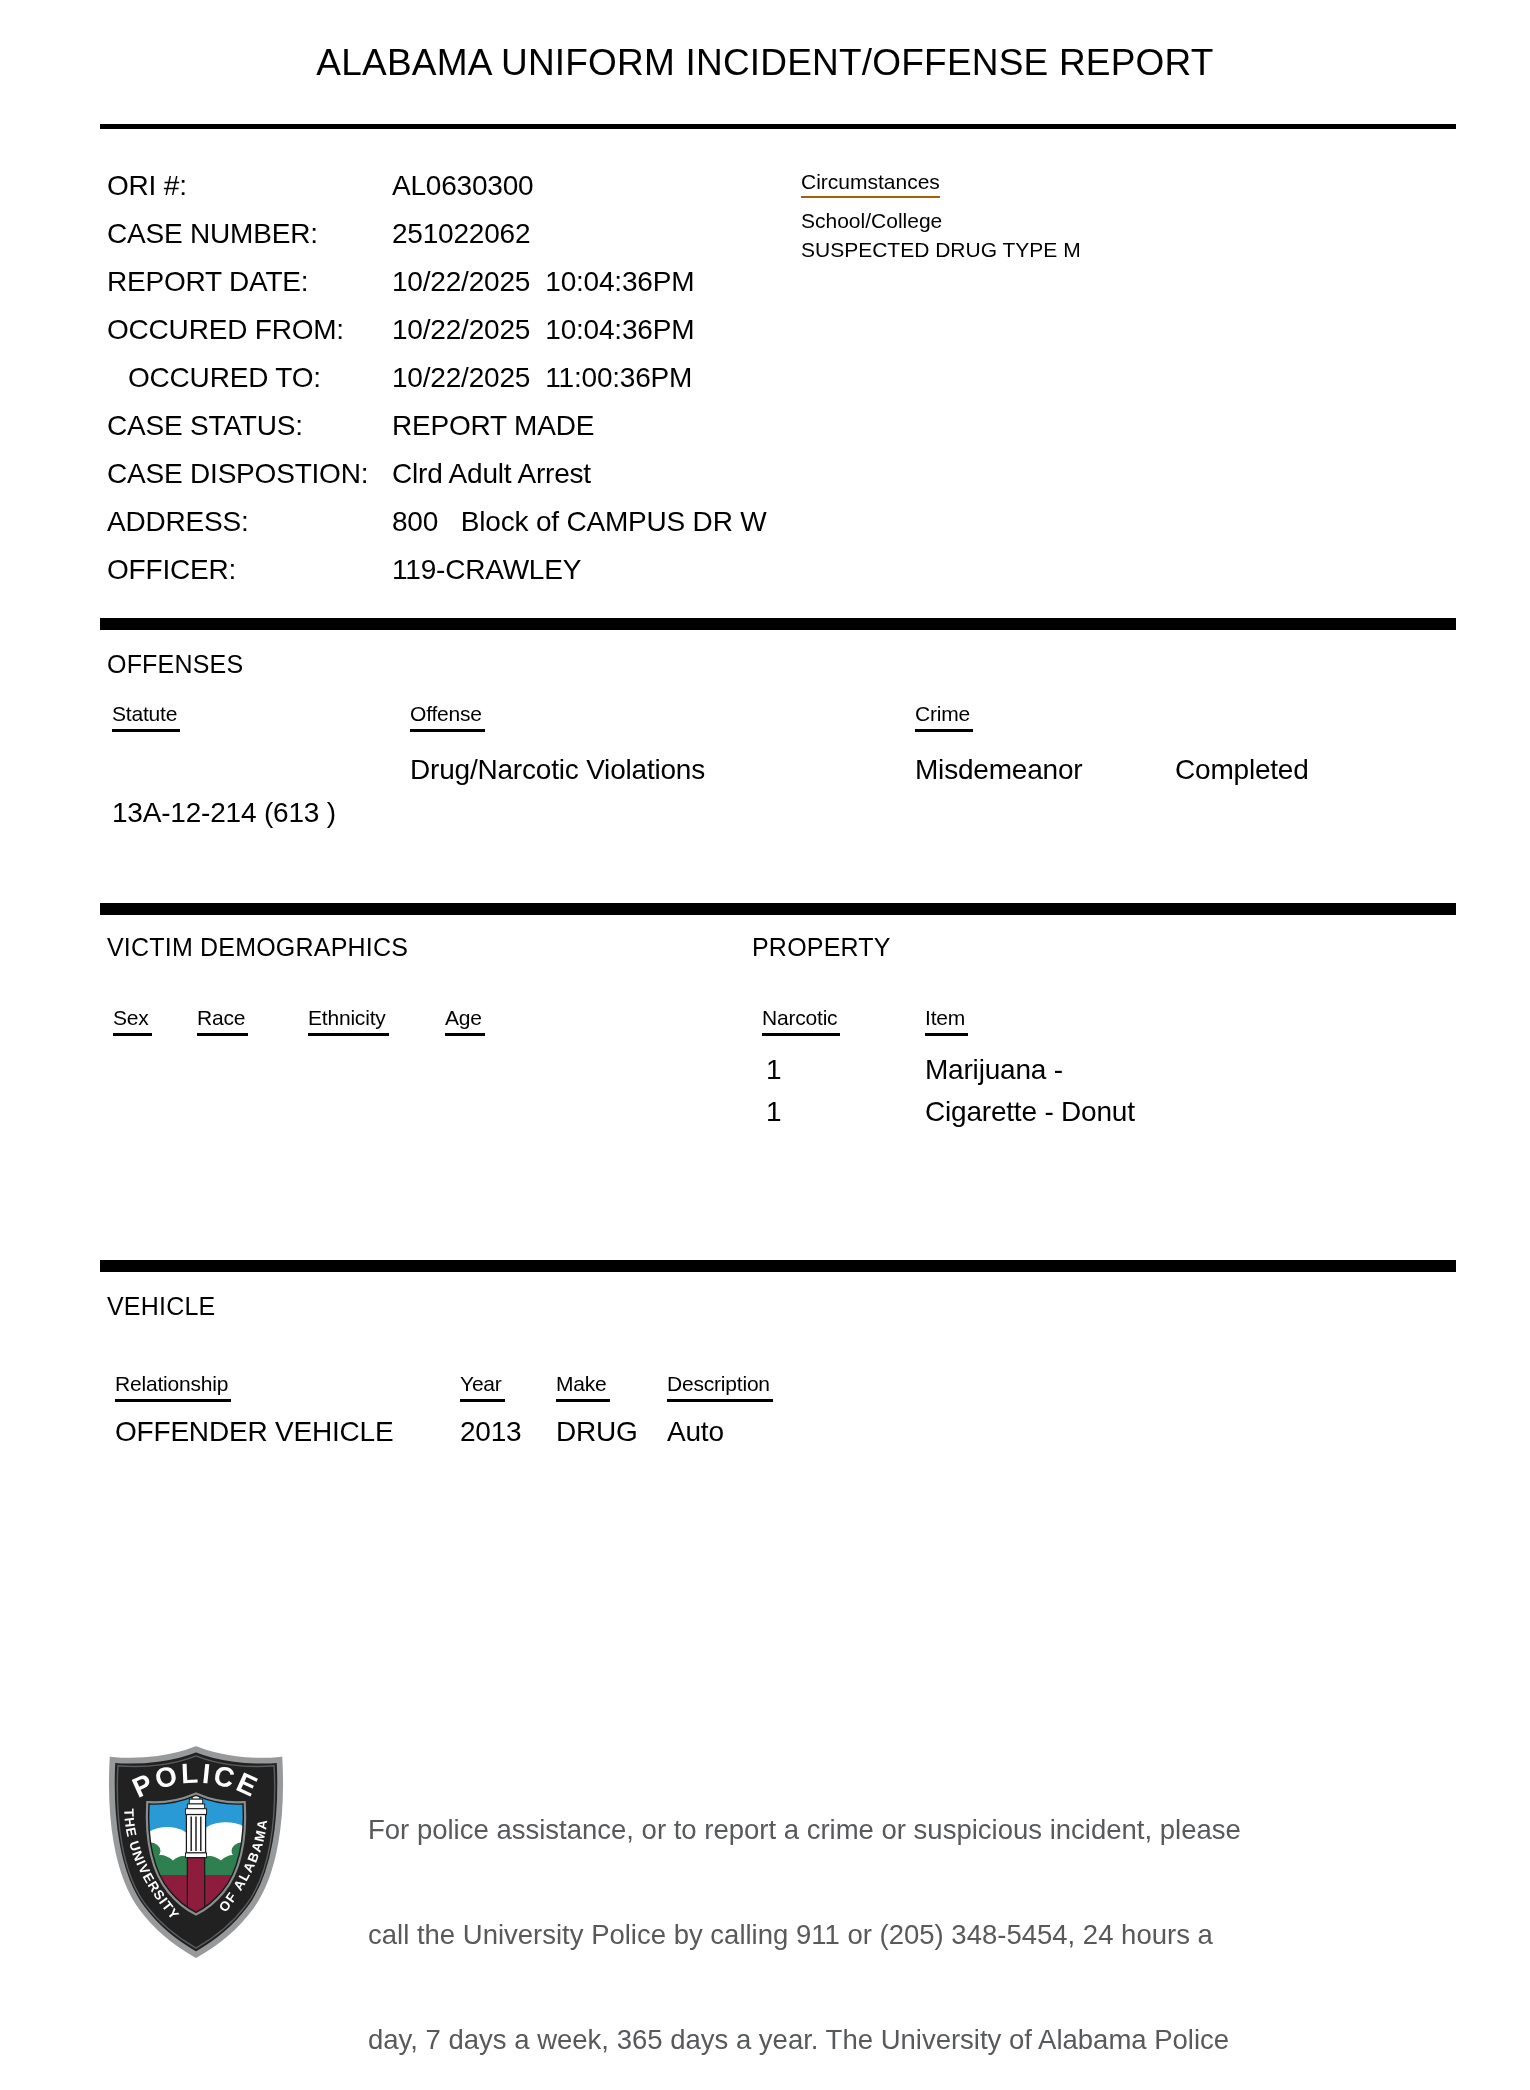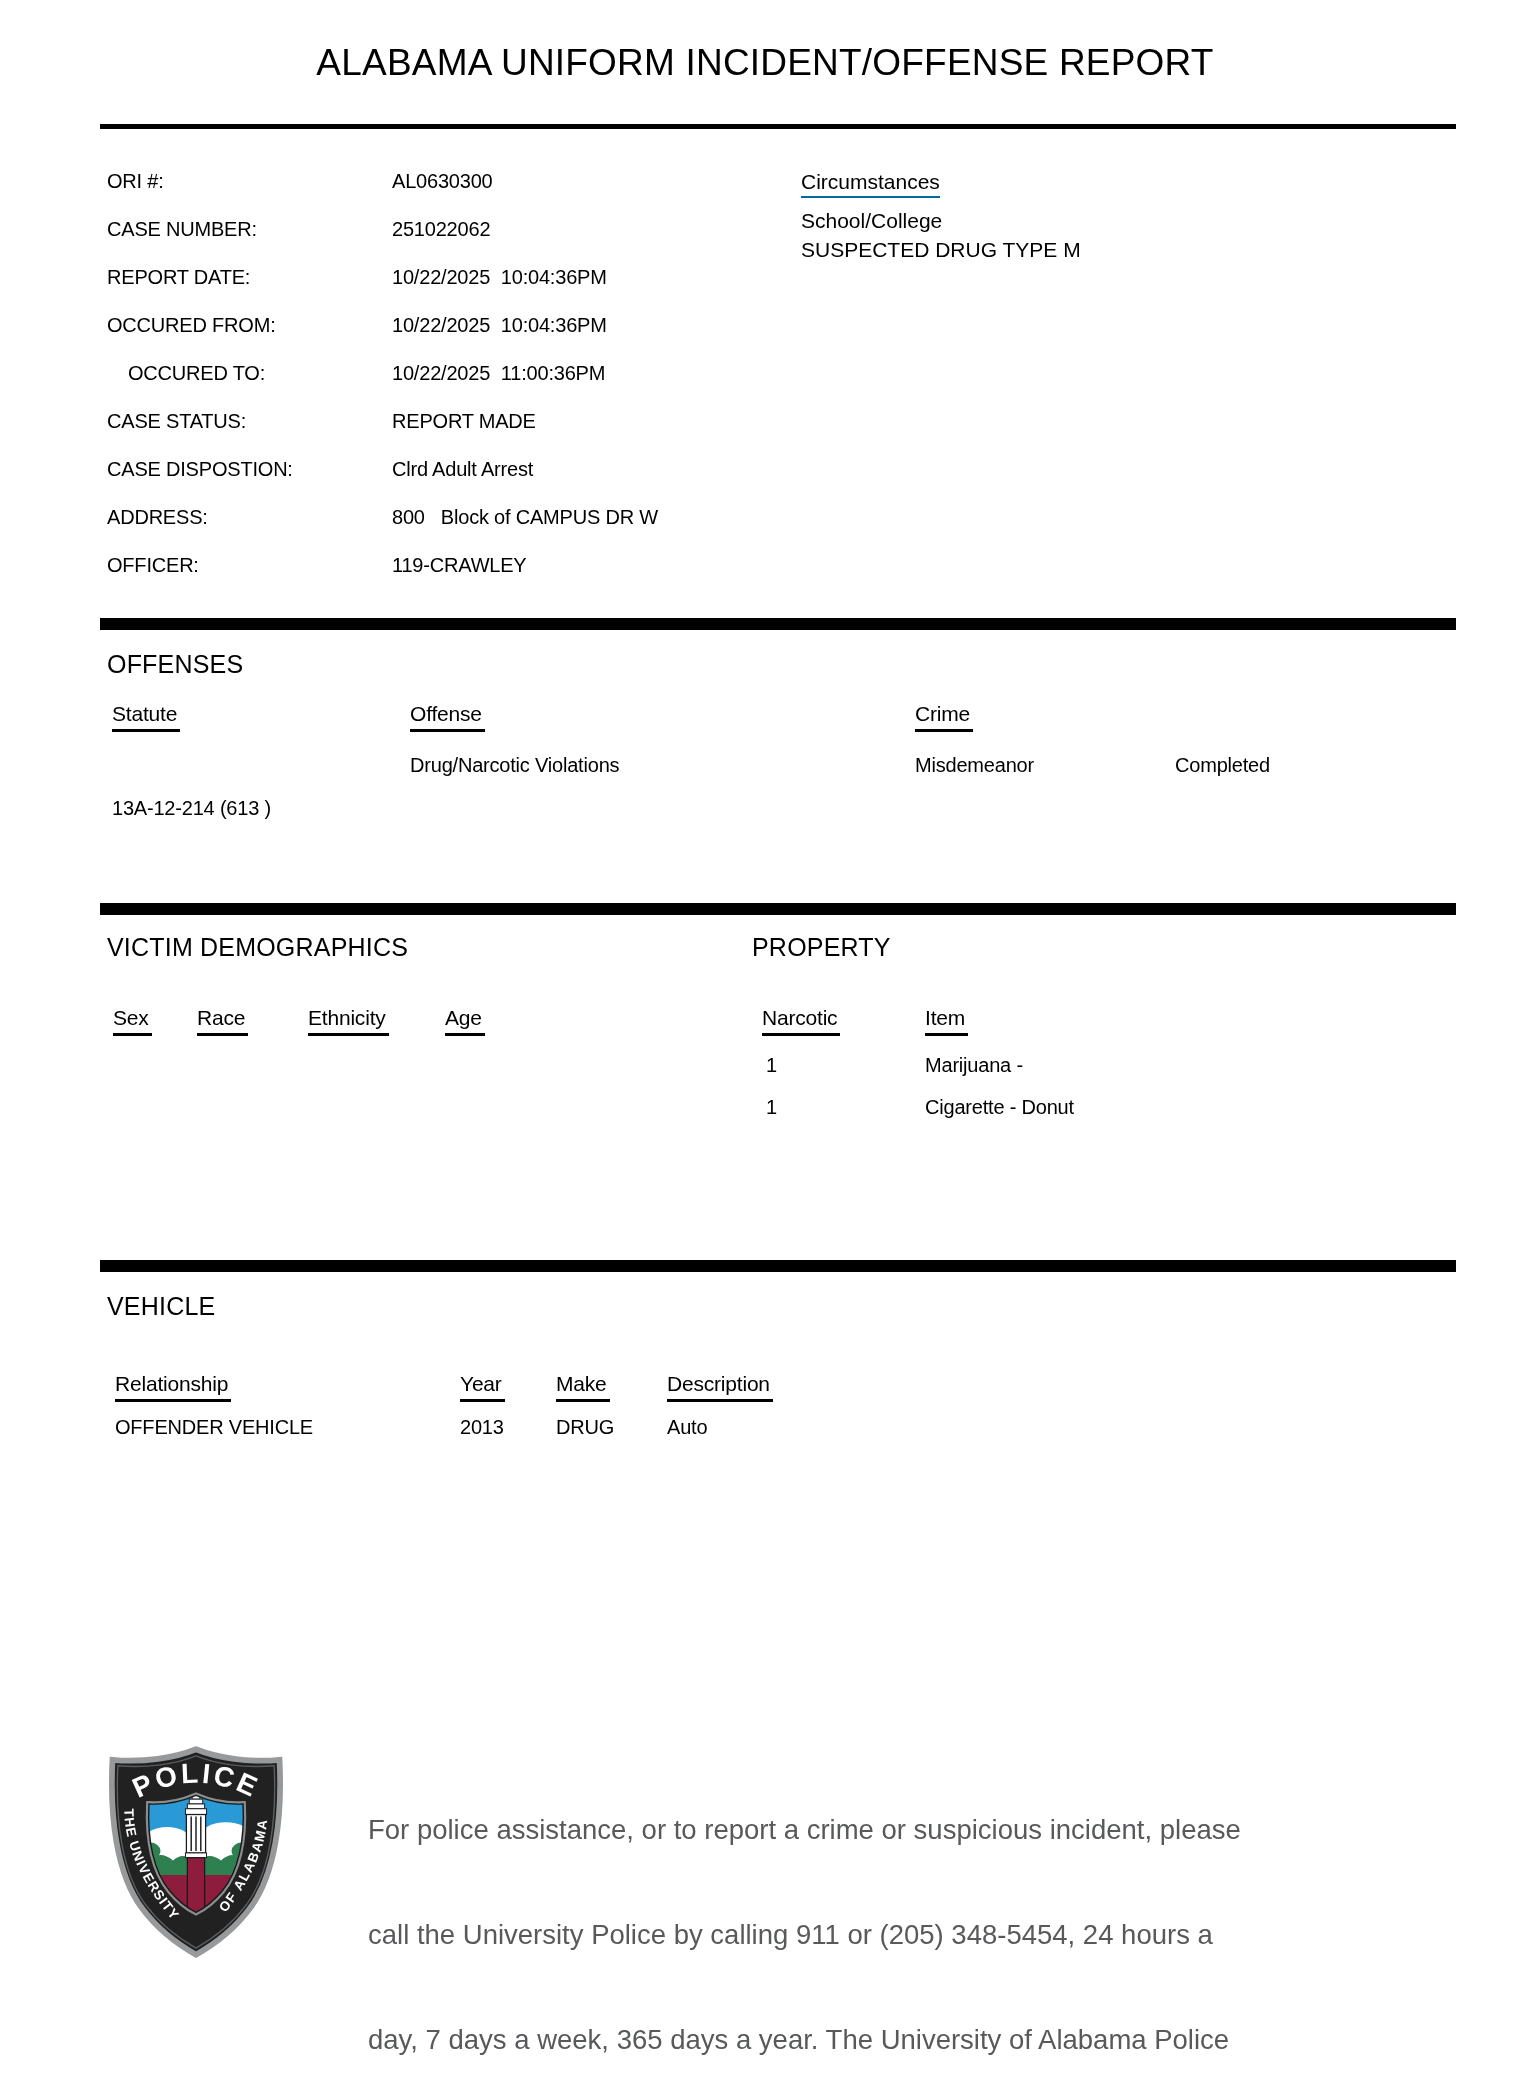--- a/index.html
+++ b/index.html
@@ -13,31 +13,31 @@
   }
   .abs{position:absolute;}
   .title{
     top:42px;left:0;width:1530px;
     text-align:center;
     font-size:37px;letter-spacing:0.2px;
     color:#000;white-space:pre;
   }
   .rule-thin{left:100px;width:1356px;height:5px;background:#000;}
   .rule-thick{left:100px;width:1356px;height:12px;background:#000;}
-  .lbl,.val,.cell{font-size:20px;letter-spacing:-0.2px;white-space:pre;}
+  .lbl,.val,.cell{font-size:28px;letter-spacing:-0.2px;white-space:pre;}
   .colh{
     font-size:21px;letter-spacing:-0.2px;white-space:pre;
     display:inline-block;
     border-bottom:3px solid #000;
     padding:0 3px 3px 0;
   }
   .h1{font-size:25px;letter-spacing:0.2px;white-space:pre;}
   .circ-head{
     font-size:21px;display:inline-block;
-    border-bottom:2px solid #0369a1;padding-bottom:2px;white-space:pre;
+    border-bottom:2px solid #a16207;padding-bottom:2px;white-space:pre;
   }
   .circ-item{font-size:21px;line-height:29px;white-space:pre;}
   .circ-clip{width:362px;overflow:hidden;}
   .footer{
     font-size:27.5px;line-height:35px;
     color:#58595b;white-space:pre;
   }
   .footer-line{white-space:pre;}
   svg text{font-family:"Liberation Sans","DejaVu Sans",sans-serif;}
 </style>

